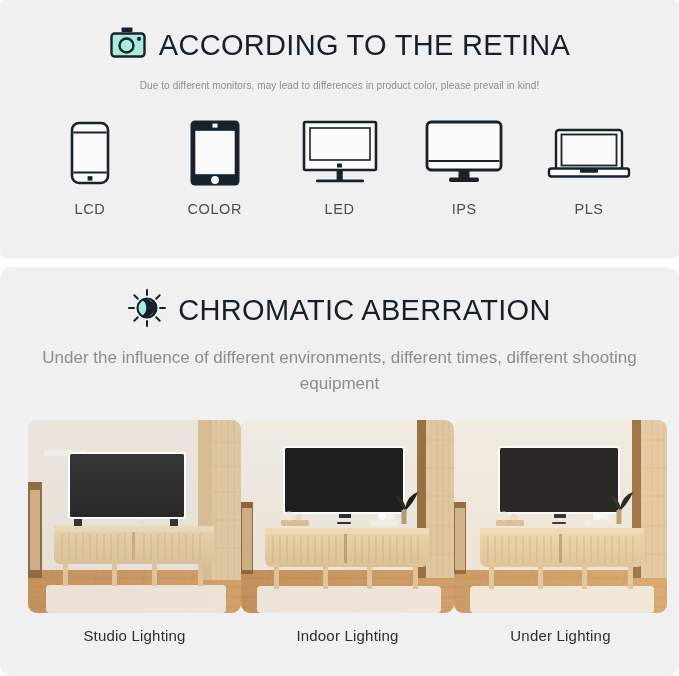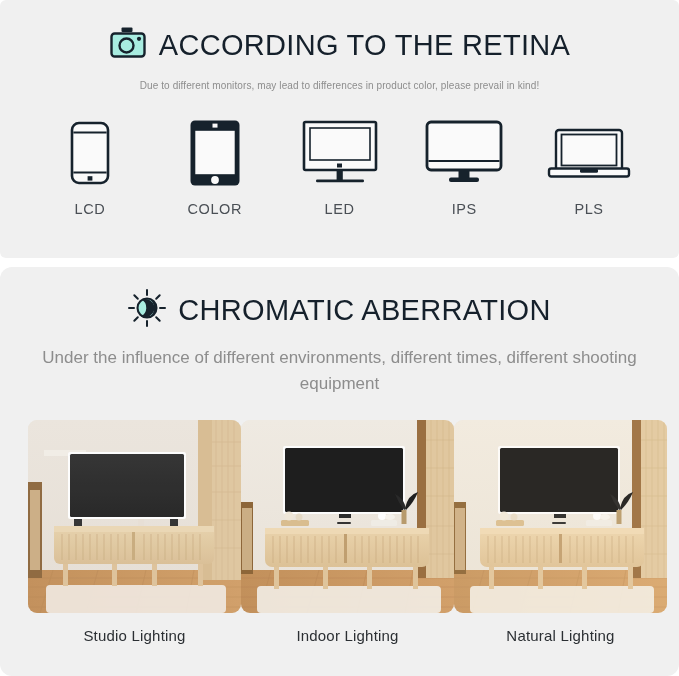--- a/index.html
+++ b/index.html
@@ -511,19 +511,19 @@
             <rect x="132" y="100" width="26" height="6" rx="1.5" fill="#f1eee7"></rect>
             <circle cx="143" cy="96" r="4" fill="#fdfdfd"></circle>
             <ellipse cx="151" cy="97" rx="5" ry="3" fill="#f7f4ee"></ellipse>
             <path d="M165 104 v-14" stroke="#ba9d6f" stroke-width="5"></path>
             <path d="M167 90 q8 -8 12 -18 q-10 3 -13 16 z" fill="#202020"></path>
             <path d="M165 90 q-6 -8 -9 -16 q9 4 11 15 z" fill="#2b2b2b"></path>
             <rect x="98" y="102" width="14" height="2" rx="1" fill="#333"></rect>
             <rect x="0" y="0" width="213" height="193" fill="#ffd9a0" opacity="0.05"></rect>
           </svg>
         </div>
-        <div class="photo-caption">Natural Lighting</div>
+        <div class="photo-caption">Under Lighting</div>
       </div>
 
     </div>
   </section>
 
 </div>
 
 </body></html>

